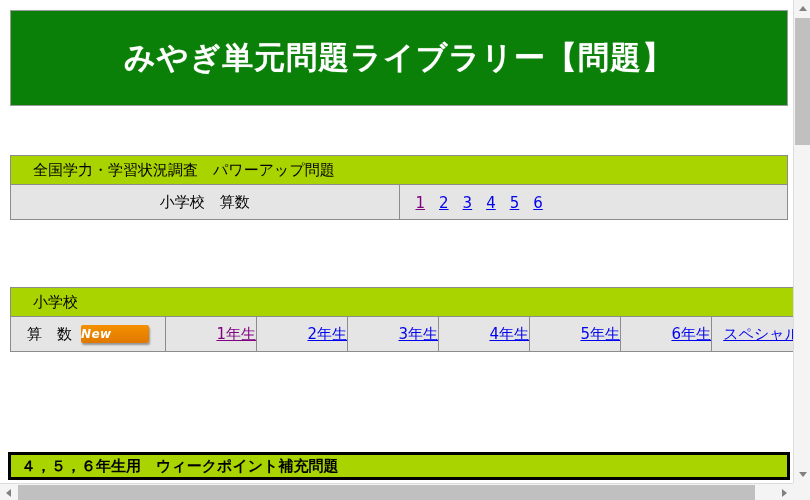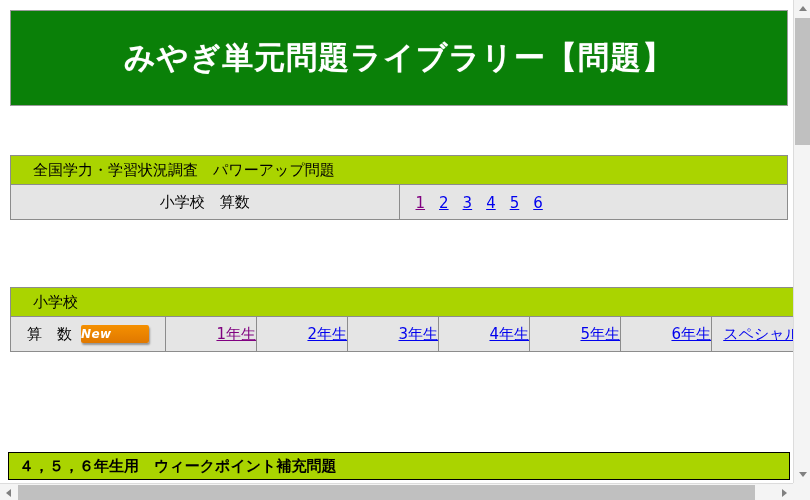--- a/index.html
+++ b/index.html
@@ -125,21 +125,21 @@
   }
 
   
   .bottom-bar {
     position: absolute;
     left: 8px;
     top: 452px;
     width: 782px;
     height: 28px;
     background: #aad400;
-    border: 1px solid #000000;
+    border: 3px solid #000000;
     box-sizing: border-box;
     display: flex;
     align-items: center;
   }
   .bottom-bar-label {
     font-size: 15px;
     font-weight: bold;
     color: #000000;
     padding-left: 10px;
     white-space: nowrap;

